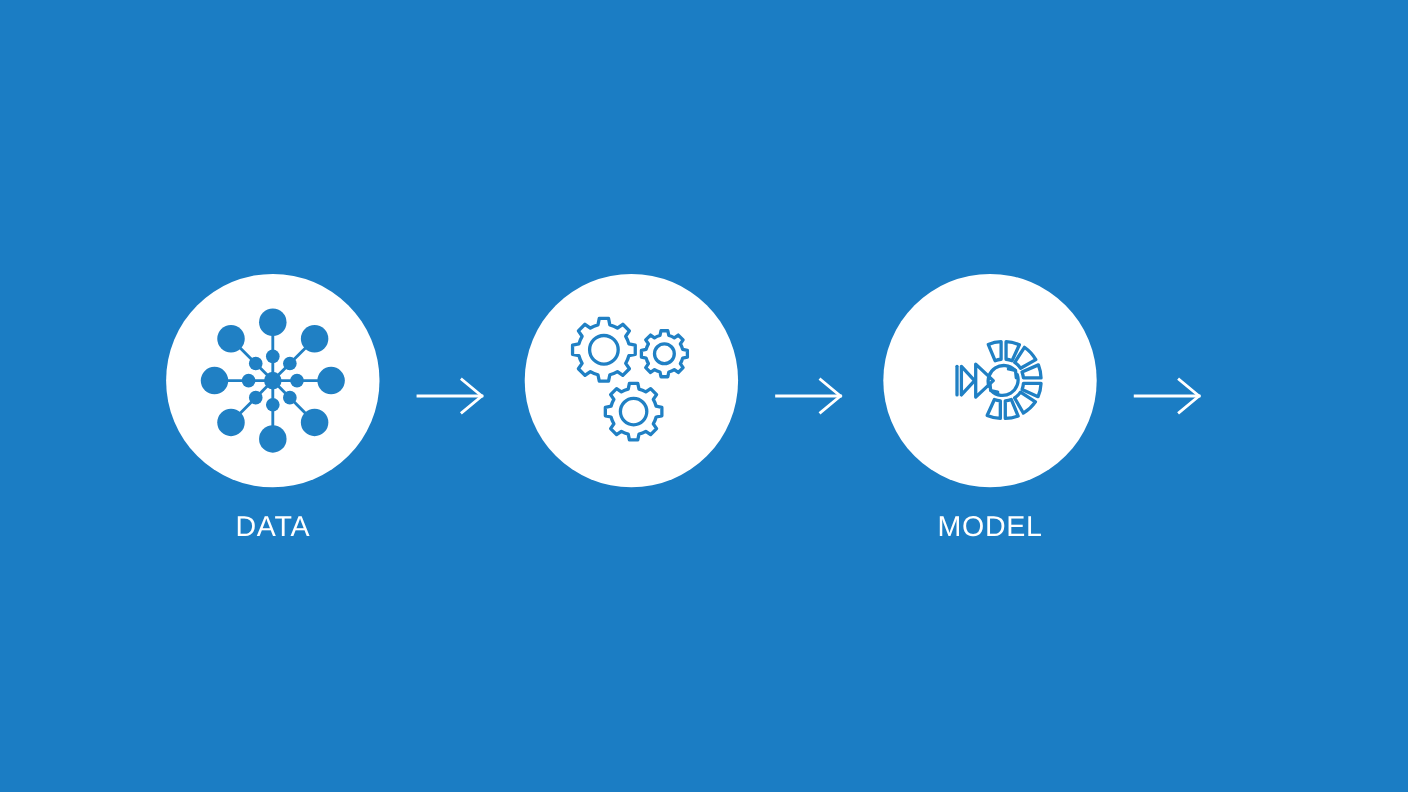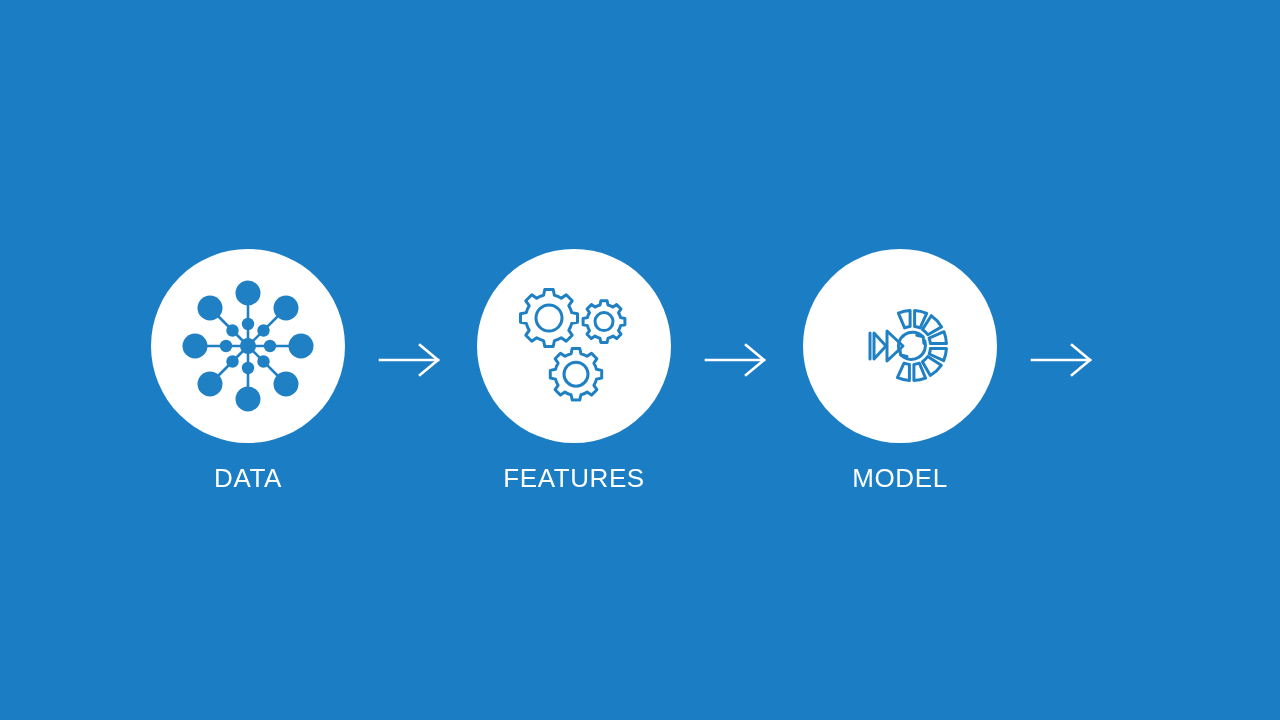--- a/index.html
+++ b/index.html
@@ -146,21 +146,20 @@
               <circle cx="0" cy="-1.4" r="9"></circle>
             </g>
 
             <g transform="translate(72,100)">
               <path d="M -3.8,-27.5 L 3.8,-27.5 L 4.9,-22.3 A 23,23 0 0 1 11.1,-19.7 L 15.5,-22.7 L 20.9,-17.3 L 17.9,-12.9 A 23,23 0 0 1 20.5,-6.7 L 25.7,-5.6 L 25.7,2 L 20.5,3.1 A 23,23 0 0 1 17.9,9.3 L 20.9,13.7 L 15.5,19.1 L 11.1,16.1 A 23,23 0 0 1 4.9,18.7 L 3.8,23.9 L -3.8,23.9 L -4.9,18.7 A 23,23 0 0 1 -11.1,16.1 L -15.5,19.1 L -20.9,13.7 L -17.9,9.3 A 23,23 0 0 1 -20.5,3.1 L -25.7,2 L -25.7,-5.6 L -20.5,-6.7 A 23,23 0 0 1 -17.9,-12.9 L -20.9,-17.3 L -15.5,-22.7 L -11.1,-19.7 A 23,23 0 0 1 -4.9,-22.3 Z"></path>
               <circle cx="0" cy="-1.8" r="12"></circle>
             </g>
           </g>
         </svg>
       </div>
-      <div class="stage-label">FEATURES</div>
     </div>
 
     <div class="connector">
       <svg width="66" height="40" viewBox="0 0 66 40">
         <g stroke="#ffffff" stroke-width="2.6" fill="none" stroke-linecap="square">
           <line x1="2" y1="20" x2="60" y2="20"></line>
           <polyline points="42,5 60,20 42,35"></polyline>
         </g>
       </svg>
     </div>

